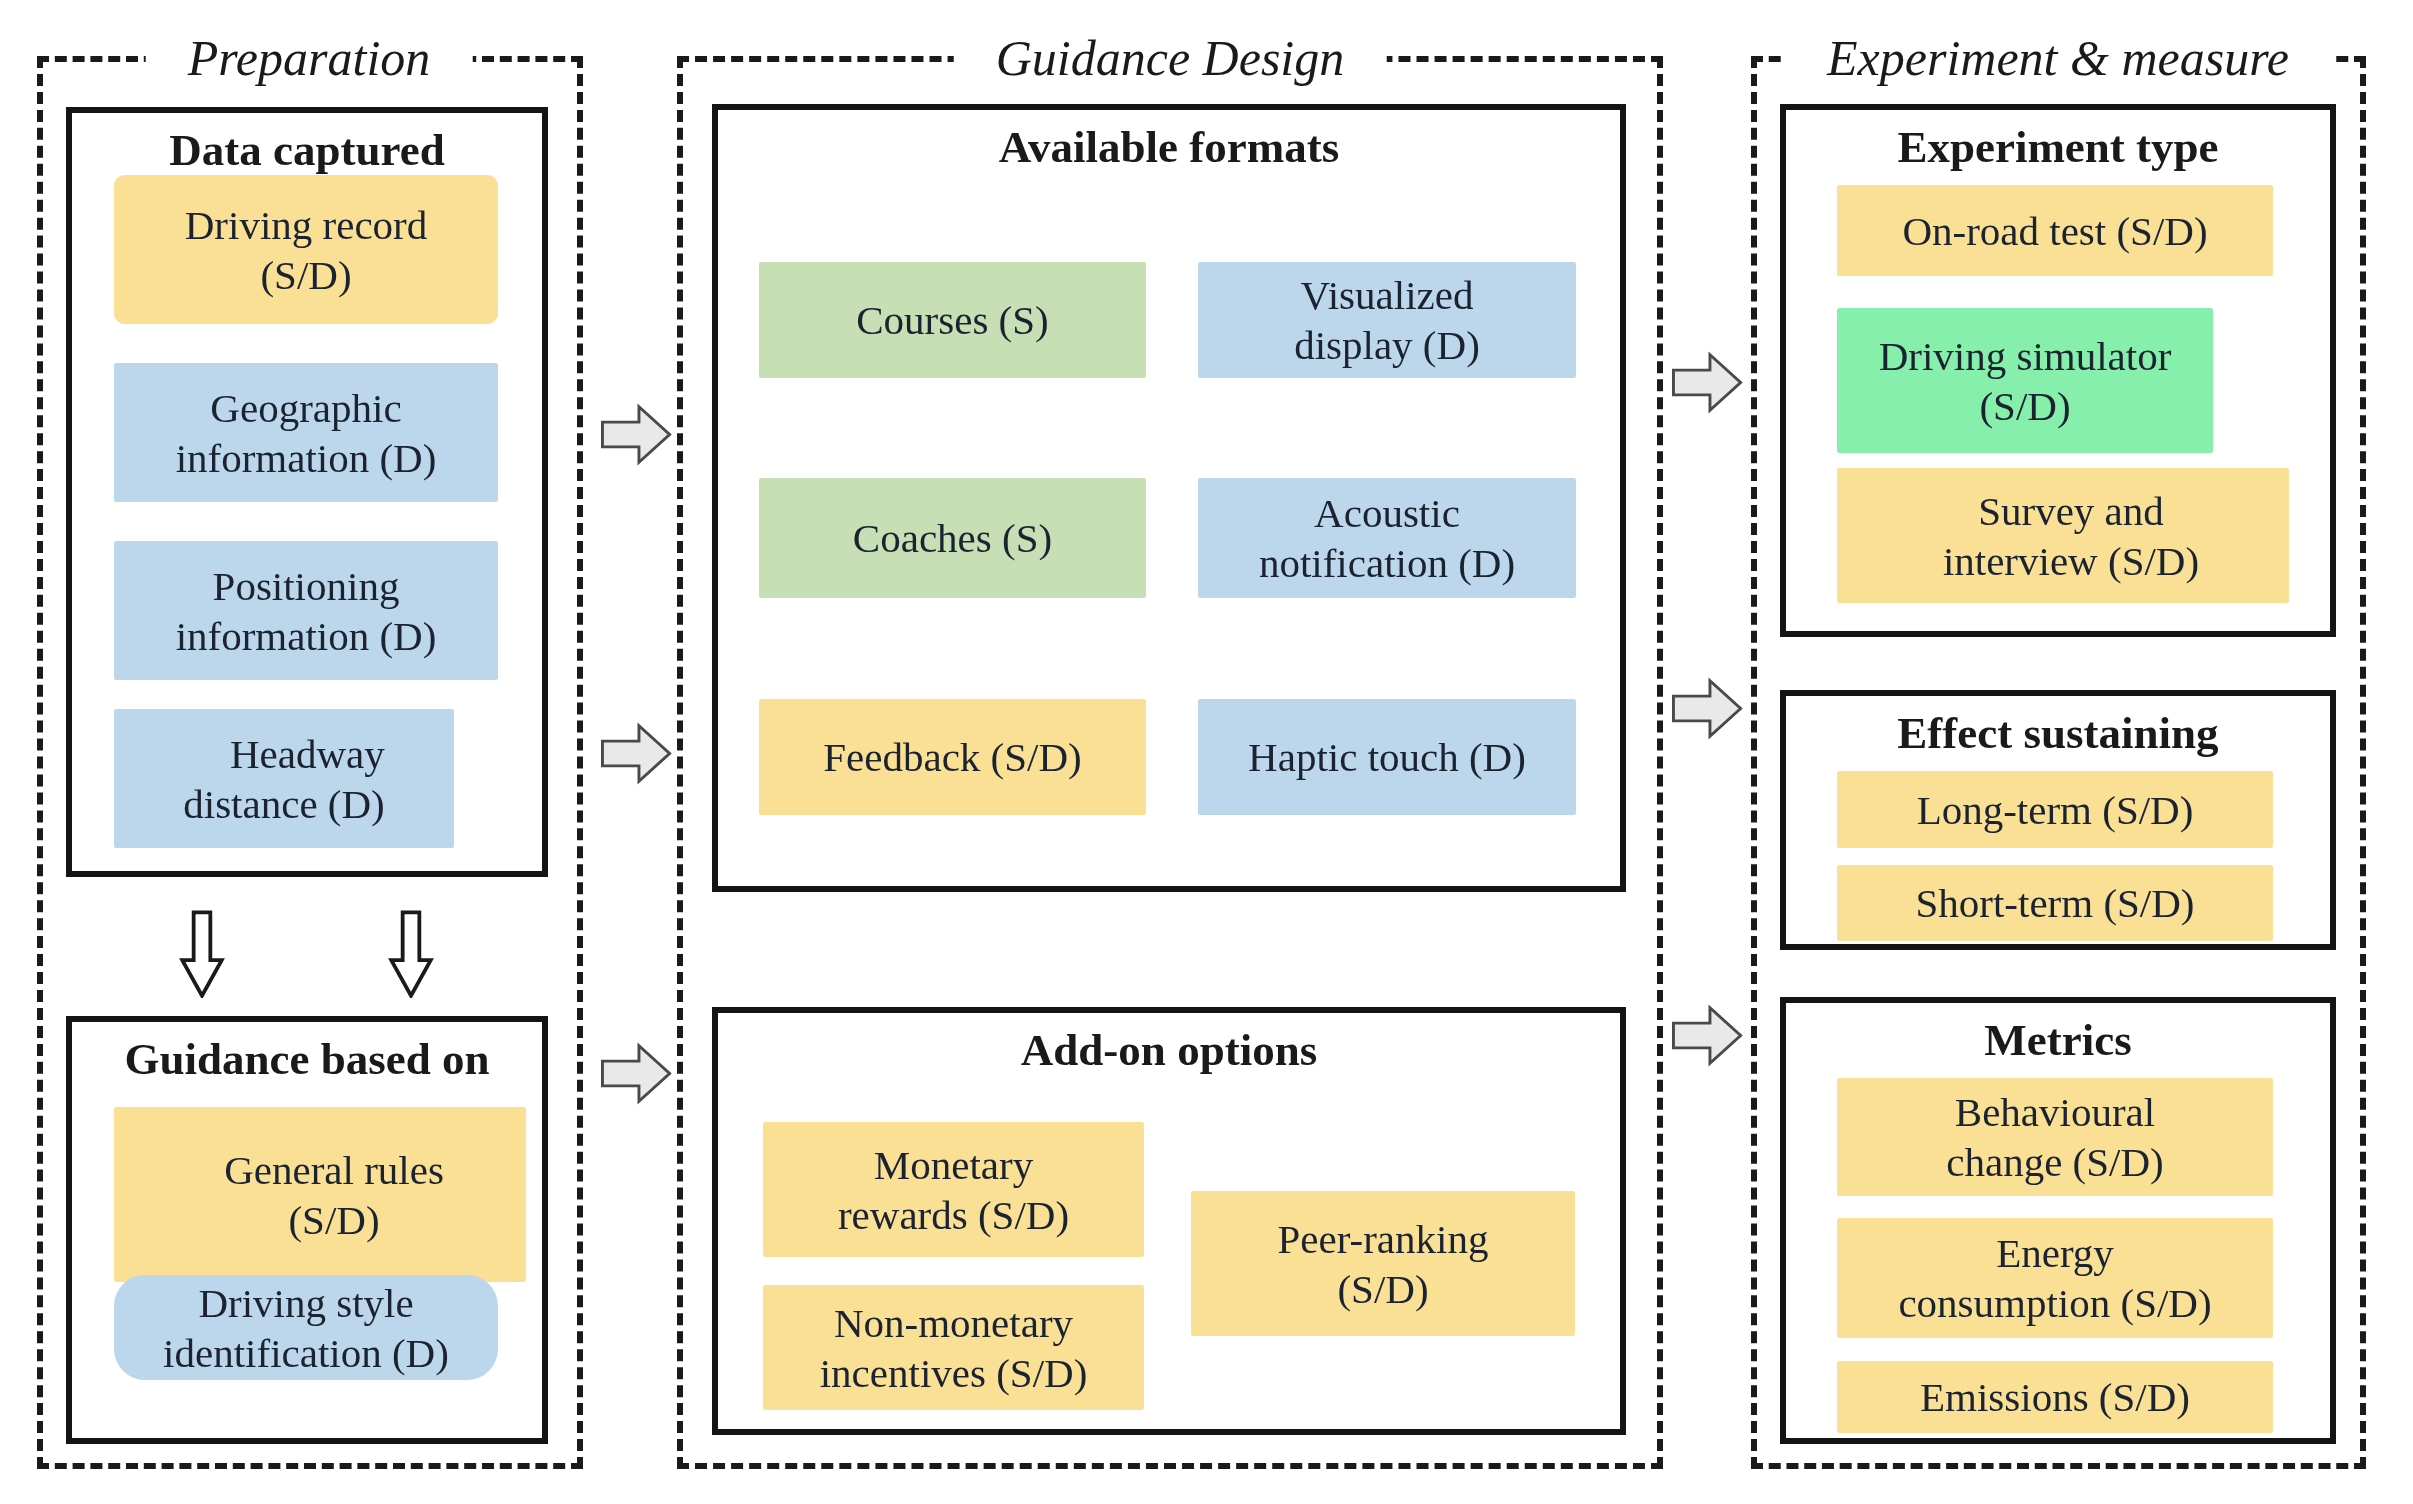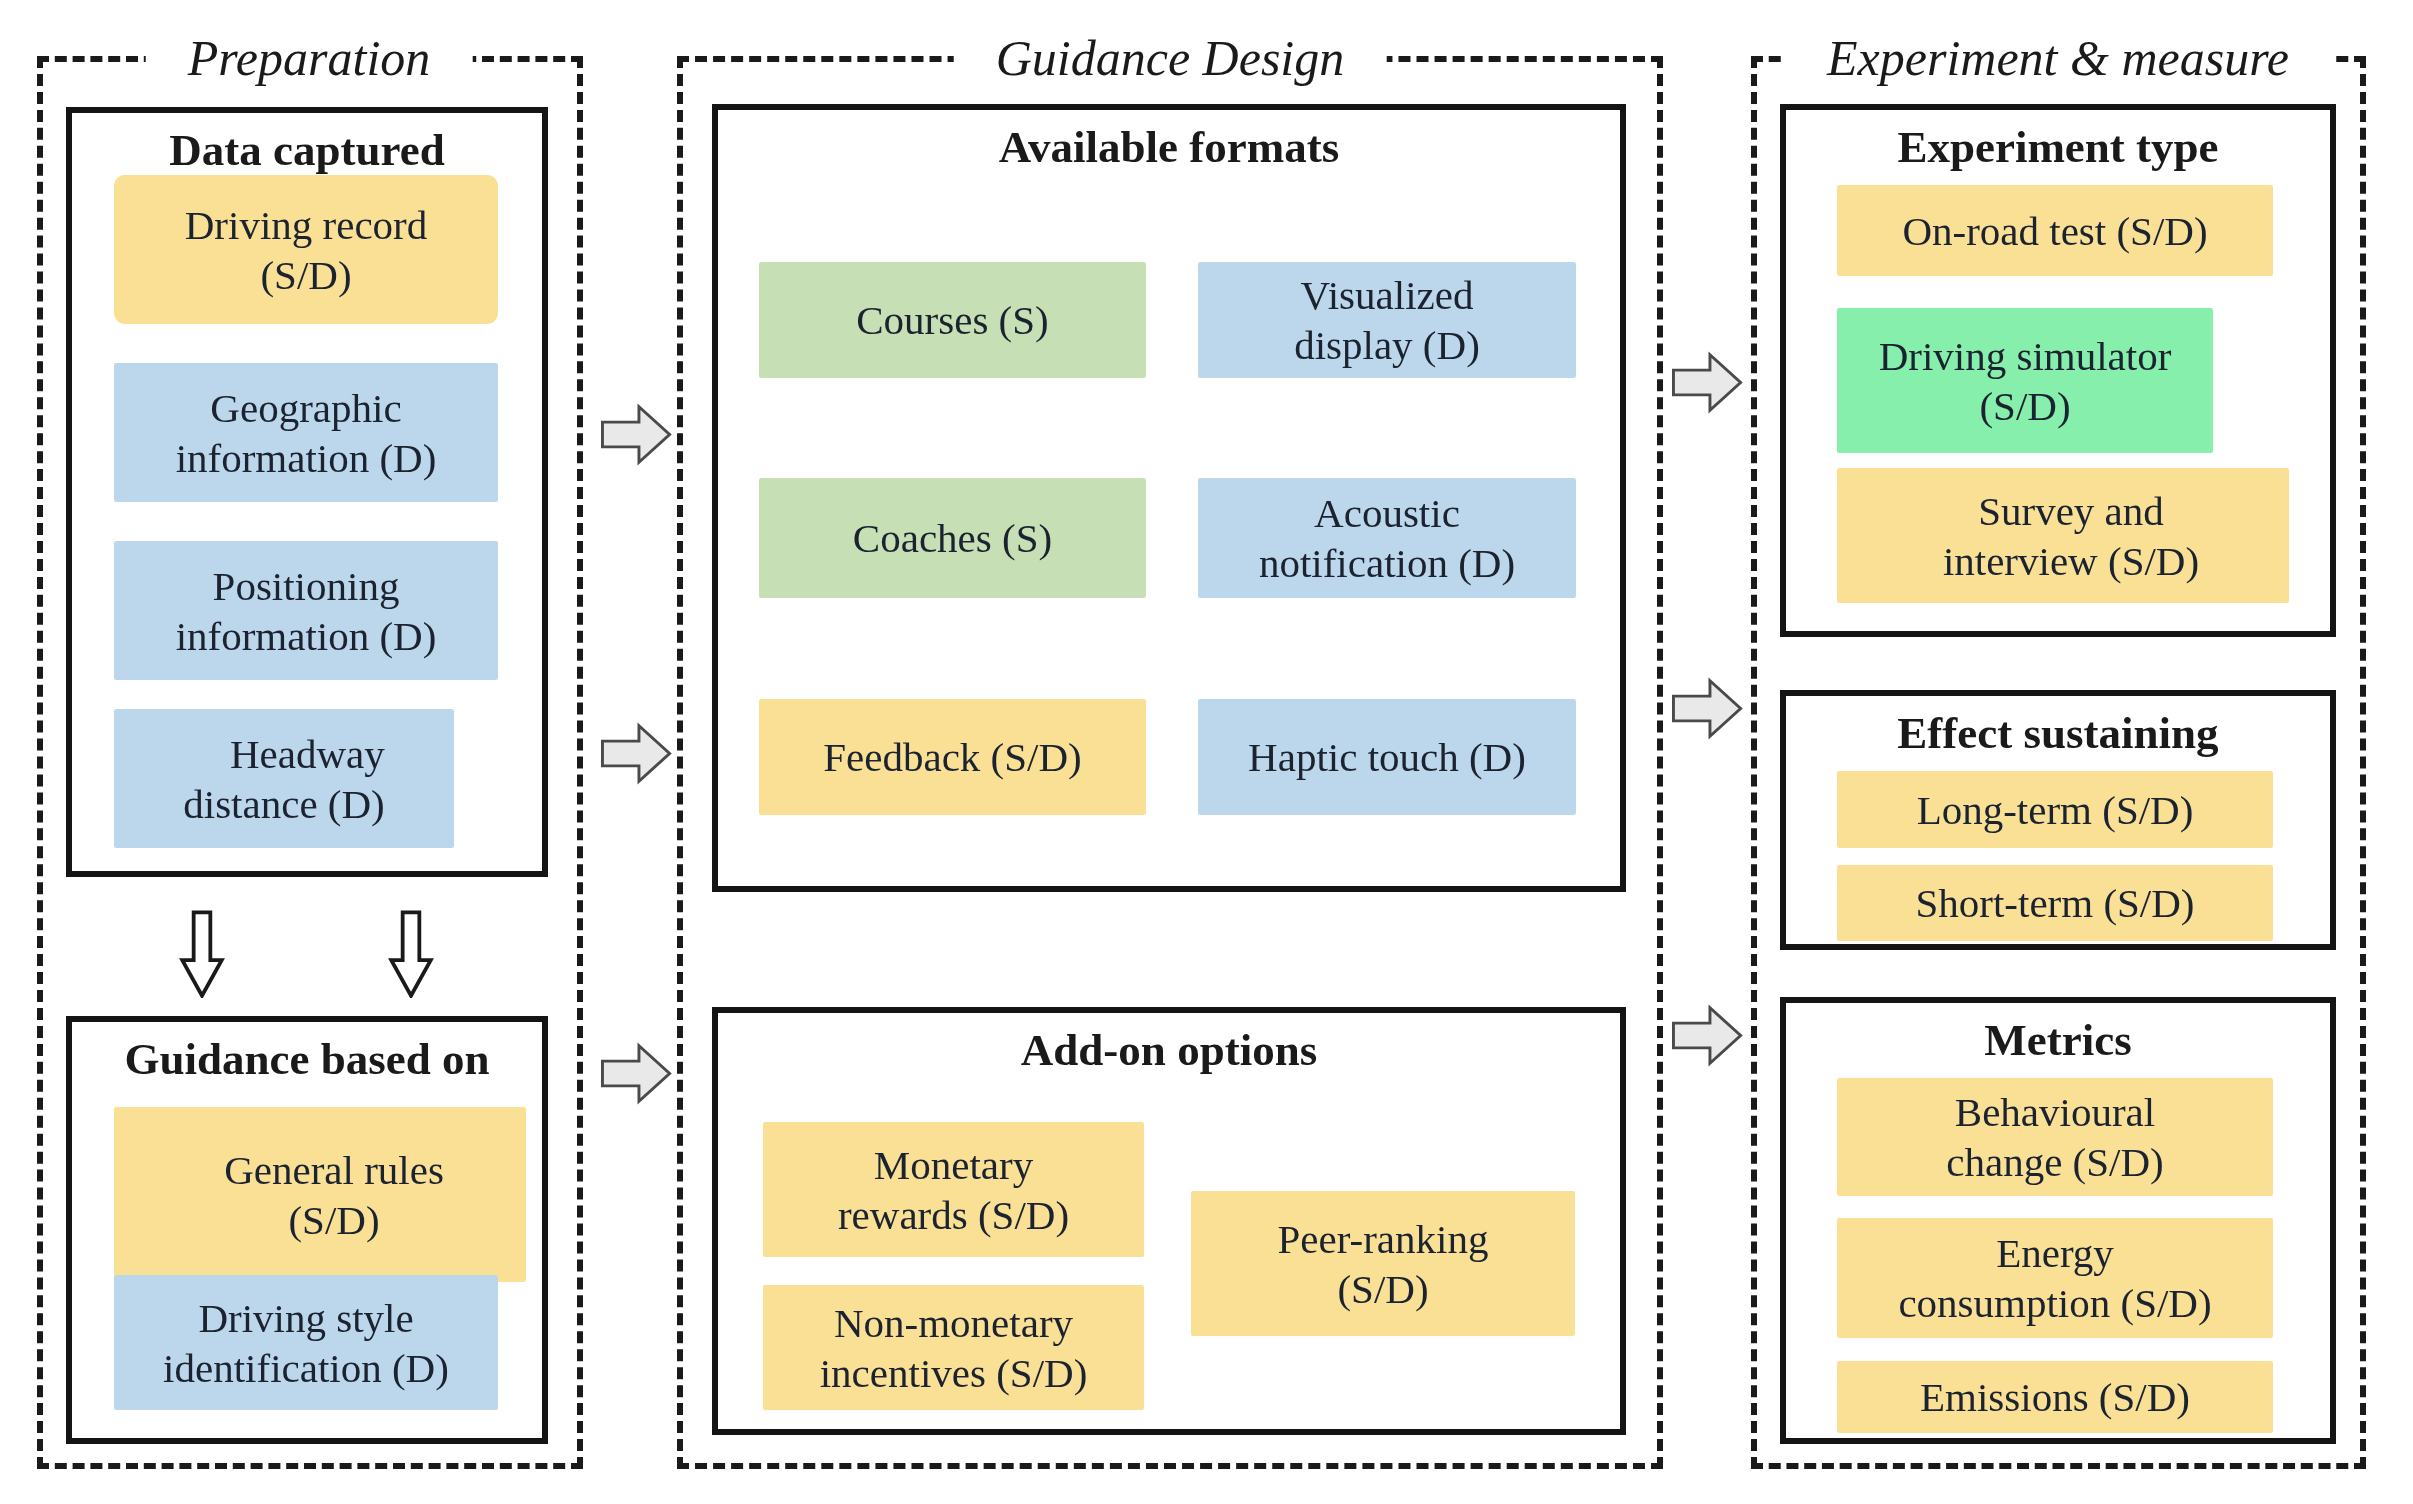--- a/index.html
+++ b/index.html
@@ -50,21 +50,21 @@
     <polygon points="19,3 41,3 41,66 56,66 30,113 4,66 19,66" fill="#ffffff" stroke="#1a1a1a" stroke-width="5"></polygon>
   </svg>
   <svg class="arrow" style="left:388px;top:910px" width="46" height="88" viewBox="0 0 60 116">
     <polygon points="19,3 41,3 41,66 56,66 30,113 4,66 19,66" fill="#ffffff" stroke="#1a1a1a" stroke-width="5"></polygon>
   </svg>
 
   <div class="sbox" style="left:66px;top:1016px;width:482px;height:428px">
     <div class="sbox-header">Guidance based on</div>
     <div class="item" style="left: 42px; top: 85px; width: 384px; height: 175px; background: rgb(249, 224, 149); padding-left: 28px;">General rules
 (S/D)</div>
-    <div class="item" style="left: 42px; top: 253px; width: 384px; height: 135px; background: rgb(188, 214, 235);">Driving style
+    <div class="item" style="left: 42px; top: 253px; width: 384px; height: 105px; background: rgb(188, 214, 235); border-radius: 31px;">Driving style
 identification (D)</div>
   </div>
 
   <svg class="arrow" style="left:601px;top:400px" width="73" height="69" viewBox="0 0 100 90">
     <polygon points="2,28 52,28 52,7 94,45 52,83 52,62 2,62" fill="#E9E9E9" stroke="#4A4A4A" stroke-width="4"></polygon>
   </svg>
   <svg class="arrow" style="left:601px;top:719px" width="73" height="69" viewBox="0 0 100 90">
     <polygon points="2,28 52,28 52,7 94,45 52,83 52,62 2,62" fill="#E9E9E9" stroke="#4A4A4A" stroke-width="4"></polygon>
   </svg>
   <svg class="arrow" style="left:601px;top:1039px" width="73" height="69" viewBox="0 0 100 90">

